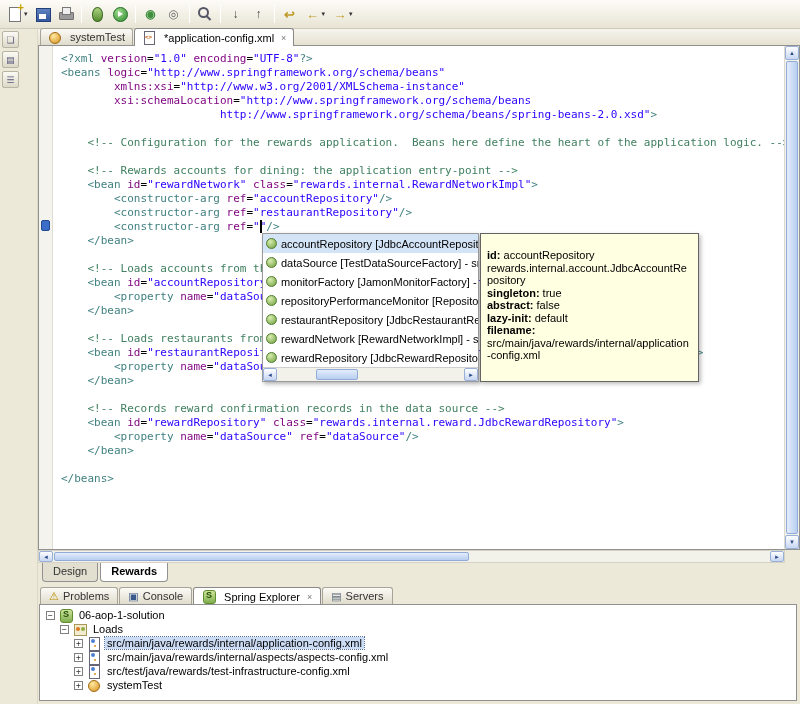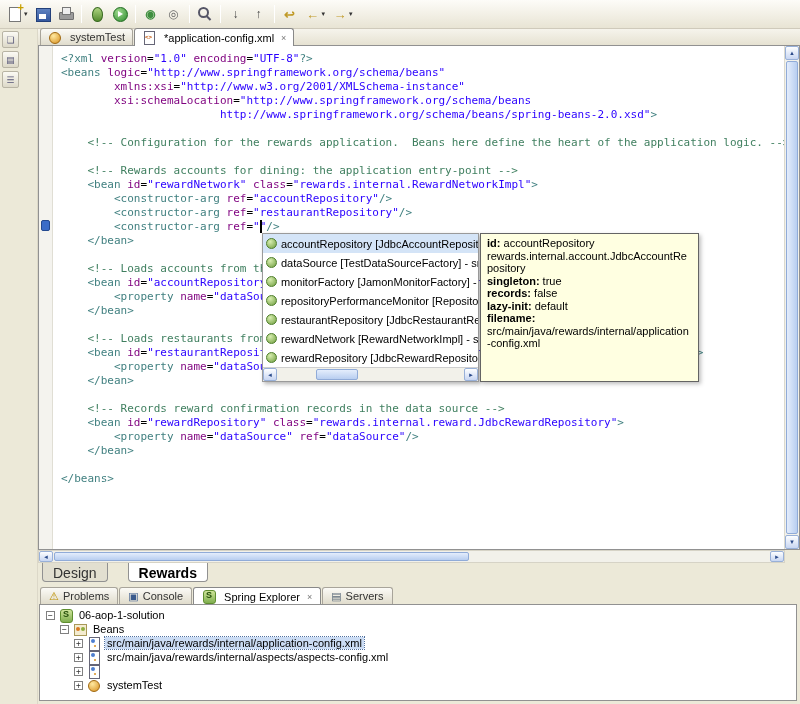--- a/index.html
+++ b/index.html
@@ -74,40 +74,40 @@
   .hscroll{position:absolute;left:0;right:15px;top:521px;height:13px;background:#f2f1ea;border:1px solid #d6d3c6;
     display:flex;align-items:stretch}
   .hsb-btn{width:14px;background:linear-gradient(#fdfeff,#c8d6f2);border:1px solid #98b0d8;border-radius:2px;
     font-size:6px;color:#2a4a8a;display:flex;align-items:center;justify-content:center}
   .hsb-track{flex:1;position:relative;margin:1px}
   .hsb-thumb{position:absolute;left:0;top:0;bottom:0;width:58%;background:linear-gradient(#e4edfc,#b8cef0);
     border:1px solid #90abd8;border-radius:2px}
 
   .ptabs{position:absolute;left:0;top:534px;height:19px;display:flex;padding-left:4px}
   .ptab{padding:2px 10px 3px;border:1px solid #919191;border-top:none;background:#e2dfd0;
-    border-radius:0 0 4px 4px;margin-right:20px;font-size:14px;color:#333}
+    border-radius:0 0 4px 4px;margin-right:2px;font-size:11px;color:#333}
   .ptab.active{background:#fff;font-weight:bold;color:#000}
 
   
   .popup{position:absolute;left:262px;top:233px;width:217px;height:149px;background:#fff;
     border:1px solid #9a9a9a;box-shadow:2px 2px 4px rgba(0,0,0,.3);z-index:10;display:flex;flex-direction:column}
   .cp-items{flex:1;overflow:hidden}
   .cp-item{height:19px;display:flex;align-items:center;gap:4px;padding:0 2px 0 3px;white-space:nowrap;overflow:hidden;font-size:11px}
   .cp-item.sel{background:#d4e4f7}
   .cp-bean{width:11px;height:11px;border-radius:50%;flex:none;
     background:radial-gradient(circle at 35% 30%,#d8eeb0,#6f9e3f);border:1px solid #4e7e2a}
   .cp-hscroll{height:14px;border-top:1px solid #cfcfcf;background:#f2f1ea;display:flex;align-items:stretch;flex:none}
   .cp-track{flex:1;position:relative;margin:1px}
   .cp-thumb{position:absolute;left:38px;width:42px;top:0;bottom:0;background:linear-gradient(#e4edfc,#b8cef0);
     border:1px solid #90abd8;border-radius:2px}
 
   
   .tooltip{position:absolute;left:480px;top:233px;width:219px;height:149px;background:#ffffe1;
     border:1px solid #646464;box-shadow:2px 2px 4px rgba(0,0,0,.25);z-index:10;
-    padding:3px 6px;font-size:11px;line-height:12.5px;overflow:hidden}
+    padding:15px 6px;font-size:11px;line-height:12.5px;overflow:hidden}
   .tt-line{overflow-wrap:anywhere}
 
   
   .bottom{position:absolute;left:38px;top:586px;right:0;bottom:0}
   .btabs{height:18px;display:flex;align-items:flex-end;gap:1px;padding-left:2px}
   .btab{height:17px;display:flex;align-items:center;gap:4px;padding:0 8px;font-size:11px;
     border:1px solid #a8a49a;border-bottom:none;border-radius:3px 3px 0 0;
     background:linear-gradient(#fbfaf6,#e0dccc);color:#333;white-space:nowrap}
   .btab.active{background:#fff;color:#000;height:18px;margin-bottom:-1px;border-color:#888}
   .gicon{font-size:11px;line-height:1}
@@ -305,21 +305,21 @@
         <div class="cp-thumb"></div>
       </div>
       <div class="hsb-btn">►</div>
     </div>
   </div>
 
   <div id="tooltip" class="tooltip">
       <div class="tt-line"><b>id:</b> accountRepository</div>
       <div class="tt-line">rewards.internal.account.JdbcAccountRepository</div>
       <div class="tt-line"><b>singleton:</b> true</div>
-      <div class="tt-line"><b>records:</b> false</div>
+      <div class="tt-line"><b>abstract:</b> false</div>
       <div class="tt-line"><b>lazy-init:</b> default</div>
       <div class="tt-line"><b>filename:</b> src/main/java/rewards/internal/application-config.xml</div>
     </div>
 
   <div class="bottom">
     <div id="btabs" class="btabs">
         <div class="btab">
           <span class="gicon i-problems">⚠</span>
           <span>Problems</span>
         </div>
@@ -340,35 +340,36 @@
     <div class="treewrap">
       <div id="tree">
           <div class="trow" style="padding-left: 6px;">
             <span class="exp">−</span>
             <span class="ticon i-spring-project"></span>
             <span class="tlabel">06-aop-1-solution</span>
           </div>
           <div class="trow" style="padding-left: 20px;">
             <span class="exp">−</span>
             <span class="ticon i-beans"></span>
-            <span class="tlabel">Beans</span>
+            <span class="tlabel">Loads</span>
           </div>
           <div class="trow sel" style="padding-left: 34px;">
             <span class="exp">+</span>
             <span class="ticon i-config-file"></span>
             <span class="tlabel">src/main/java/rewards/internal/application-config.xml</span>
           </div>
           <div class="trow" style="padding-left: 34px;">
             <span class="exp">+</span>
             <span class="ticon i-config-file"></span>
             <span class="tlabel">src/main/java/rewards/internal/aspects/aspects-config.xml</span>
           </div>
           <div class="trow" style="padding-left: 34px;">
             <span class="exp">+</span>
             <span class="ticon i-config-file"></span>
+            <span class="tlabel">src/test/java/rewards/test-infrastructure-config.xml</span>
           </div>
           <div class="trow" style="padding-left: 34px;">
             <span class="exp">+</span>
             <span class="ticon i-bean"></span>
             <span class="tlabel">systemTest</span>
           </div>
         </div>
     </div>
   </div>
 

